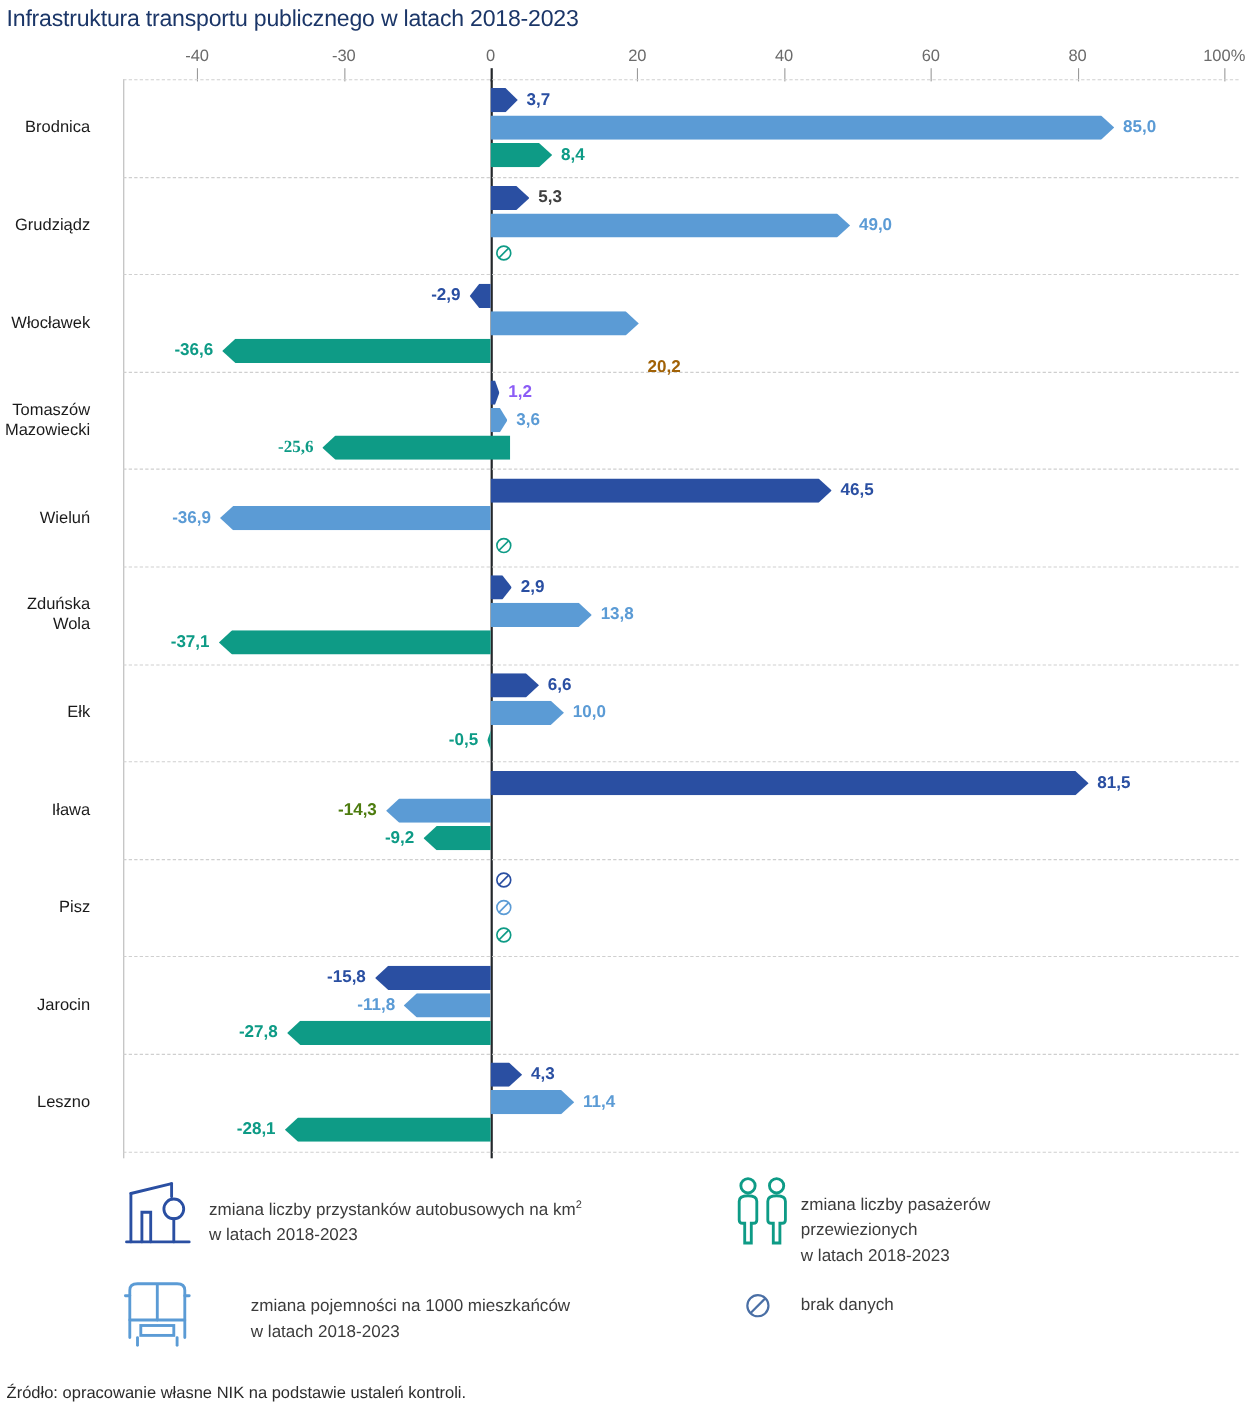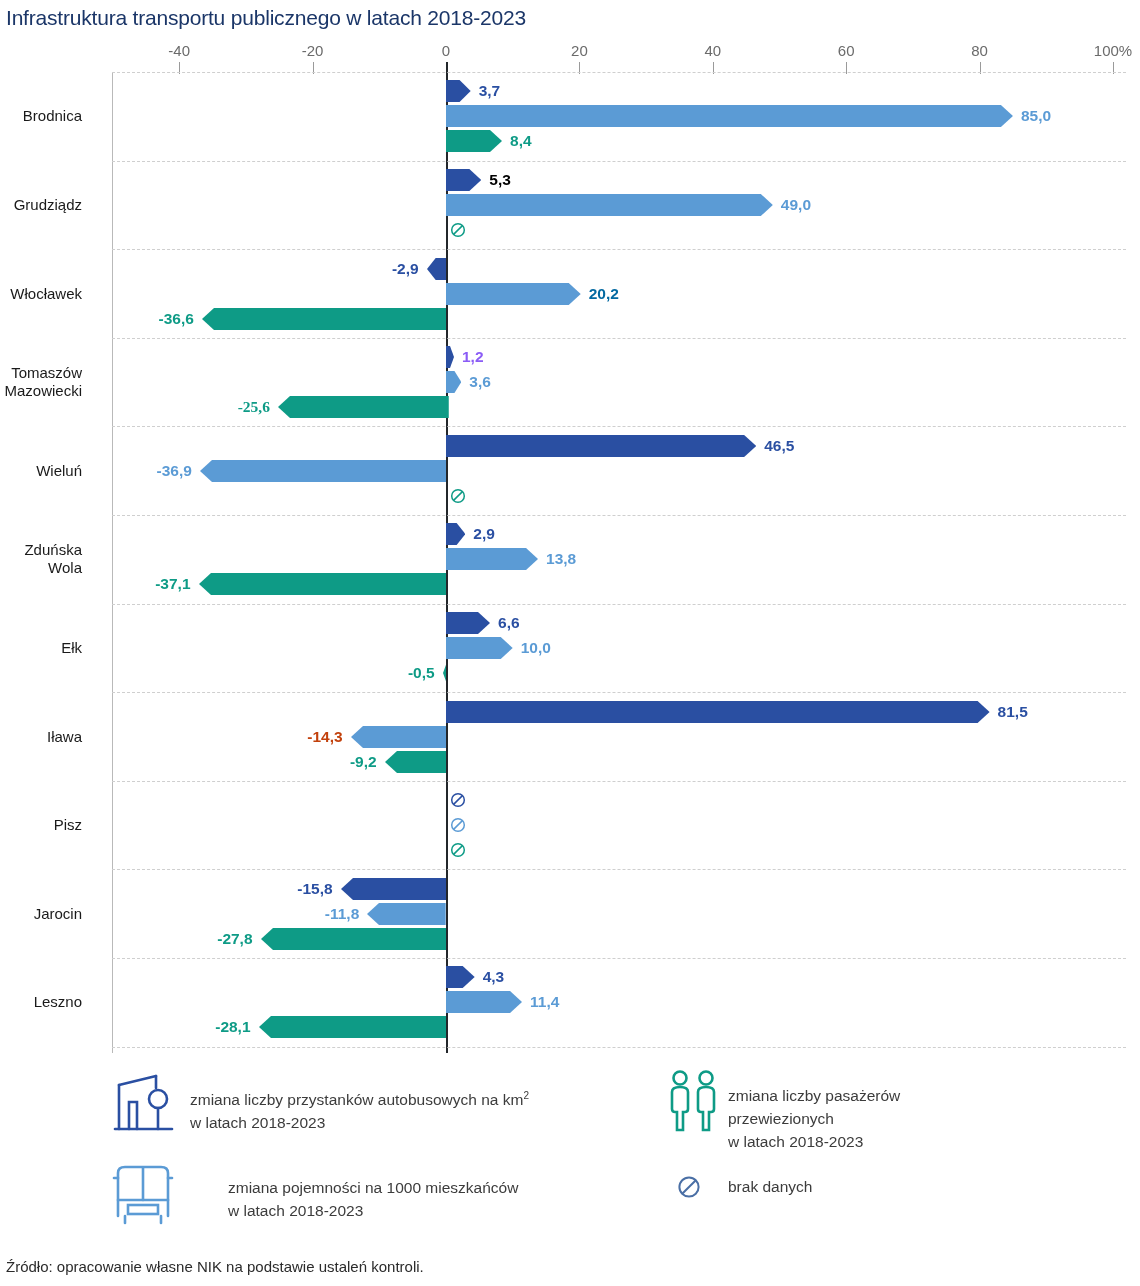--- a/index.html
+++ b/index.html
@@ -72,21 +72,21 @@
 <body>
 
 <div id="chart-title" style="color: rgb(27, 54, 104);">Infrastruktura transportu publicznego w latach 2018-2023</div>
 
 <div id="plot">
   <div id="left-axis"></div>
   <div id="zero-axis"></div>
   <div id="ticks">
       <div class="tick-label" style="left: 179.2px;">-40</div>
       <div class="tick-mark" style="left: 179.2px;"></div>
-      <div class="tick-label" style="left: 312.6px;">-20</div>
+      <div class="tick-label" style="left: 312.6px;">-30</div>
       <div class="tick-mark" style="left: 312.6px;"></div>
       <div class="tick-label" style="left: 446px;">0</div>
       <div class="tick-mark" style="left: 446px; background: rgb(35, 39, 43); width: 2px;"></div>
       <div class="tick-label" style="left: 579.4px;">20</div>
       <div class="tick-mark" style="left: 579.4px;"></div>
       <div class="tick-label" style="left: 712.8px;">40</div>
       <div class="tick-mark" style="left: 712.8px;"></div>
       <div class="tick-label" style="left: 846.2px;">60</div>
       <div class="tick-mark" style="left: 846.2px;"></div>
       <div class="tick-label" style="left: 979.6px;">80</div>
@@ -147,21 +147,21 @@
           </svg>
         </div>
         <span class="val pos" style="color: rgb(14, 155, 134);">8,4</span>
       </div>
       <div class="bar" style="top: 168.9px; left: 446px; width: 35.351px;">
         <div class="bar-shape">
           <svg width="35.351" height="22" viewBox="0 0 35.351 22" preserveAspectRatio="none" style="display:block">
             <polygon points="0,0 23.351,0 35.351,11 23.351,22 0,22" fill="#2A4FA2"></polygon>
           </svg>
         </div>
-        <span class="val pos" style="color: #000000;">5,3</span>
+        <span class="val pos" style="color: #404040;">5,3</span>
       </div>
       <div class="bar" style="top: 193.9px; left: 446px; width: 326.83px;">
         <div class="bar-shape">
           <svg width="326.83" height="22" viewBox="0 0 326.83 22" preserveAspectRatio="none" style="display:block">
             <polygon points="0,0 314.83,0 326.83,11 314.83,22 0,22" fill="#5B9BD5"></polygon>
           </svg>
         </div>
         <span class="val pos" style="color: rgb(91, 155, 213);">49,0</span>
       </div>
       <div class="nodata" style="left: 450px; top: 221.9px;"><svg width="16" height="16" viewBox="0 0 16 16">
@@ -175,21 +175,21 @@
           </svg>
         </div>
         <span class="val neg" style="color: rgb(42, 79, 162);">-2,9</span>
       </div>
       <div class="bar" style="top: 282.5px; left: 446px; width: 134.734px;">
         <div class="bar-shape">
           <svg width="134.73399999999998" height="22" viewBox="0 0 134.73399999999998 22" preserveAspectRatio="none" style="display:block">
             <polygon points="0,0 122.73399999999998,0 134.73399999999998,11 122.73399999999998,22 0,22" fill="#5B9BD5"></polygon>
           </svg>
         </div>
-        <span class="val pos" style="color: #0369a1;">20,2</span>
+        <span class="val pos" style="color: #a16207; margin-top: 40px;">20,2</span>
       </div>
       <div class="bar" style="top: 307.5px; left: 201.878px; width: 244.122px;">
         <div class="bar-shape">
           <svg width="244.122" height="22" viewBox="0 0 244.122 22" preserveAspectRatio="none" style="display:block">
             <polygon points="244.122,0 12,0 0,11 12,22 244.122,22" fill="#0E9B86"></polygon>
           </svg>
         </div>
         <span class="val neg" style="color: rgb(14, 155, 134);">-36,6</span>
       </div>
       <div class="bar" style="top: 346.1px; left: 446px; width: 8.004px;">
@@ -201,21 +201,21 @@
         <span class="val pos" style="color: #8b5cf6;">1,2</span>
       </div>
       <div class="bar" style="top: 371.1px; left: 446px; width: 15.341px;">
         <div class="bar-shape">
           <svg width="15.341" height="22" viewBox="0 0 15.341 22" preserveAspectRatio="none" style="display:block">
             <polygon points="0,0 8.43755,0 15.341,11 8.43755,22 0,22" fill="#5B9BD5"></polygon>
           </svg>
         </div>
         <span class="val pos" style="color: rgb(91, 155, 213);">3,6</span>
       </div>
-      <div class="bar" style="top: 396.1px; left: 278px; width: 170.752px; font-family: Liberation Serif, serif;">
+      <div class="bar" style="top: 396.1px; left: 293px; width: 170.752px; font-family: Liberation Serif, serif;">
         <div class="bar-shape">
           <svg width="170.752" height="22" viewBox="0 0 170.752 22" preserveAspectRatio="none" style="display:block">
             <polygon points="170.752,0 12,0 0,11 12,22 170.752,22" fill="#0E9B86"></polygon>
           </svg>
         </div>
         <span class="val neg" style="color: rgb(14, 155, 134);">-25,6</span>
       </div>
       <div class="bar" style="top: 434.7px; left: 446px; width: 310.155px;">
         <div class="bar-shape">
           <svg width="310.155" height="22" viewBox="0 0 310.155 22" preserveAspectRatio="none" style="display:block">
@@ -291,21 +291,21 @@
           </svg>
         </div>
         <span class="val pos" style="color: rgb(42, 79, 162);">81,5</span>
       </div>
       <div class="bar" style="top: 725.5px; left: 350.619px; width: 95.381px;">
         <div class="bar-shape">
           <svg width="95.381" height="22" viewBox="0 0 95.381 22" preserveAspectRatio="none" style="display:block">
             <polygon points="95.381,0 12,0 0,11 12,22 95.381,22" fill="#5B9BD5"></polygon>
           </svg>
         </div>
-        <span class="val neg" style="color: #c2410c; margin-left: 18px;">-14,3</span>
+        <span class="val neg" style="color: #4d7c0f; margin-left: 18px;">-14,3</span>
       </div>
       <div class="bar" style="top: 750.5px; left: 384.636px; width: 61.364px;">
         <div class="bar-shape">
           <svg width="61.364" height="22" viewBox="0 0 61.364 22" preserveAspectRatio="none" style="display:block">
             <polygon points="61.364,0 12,0 0,11 12,22 61.364,22" fill="#0E9B86"></polygon>
           </svg>
         </div>
         <span class="val neg" style="color: rgb(14, 155, 134);">-9,2</span>
       </div>
       <div class="nodata" style="left: 450px; top: 792.1px;"><svg width="16" height="16" viewBox="0 0 16 16">

